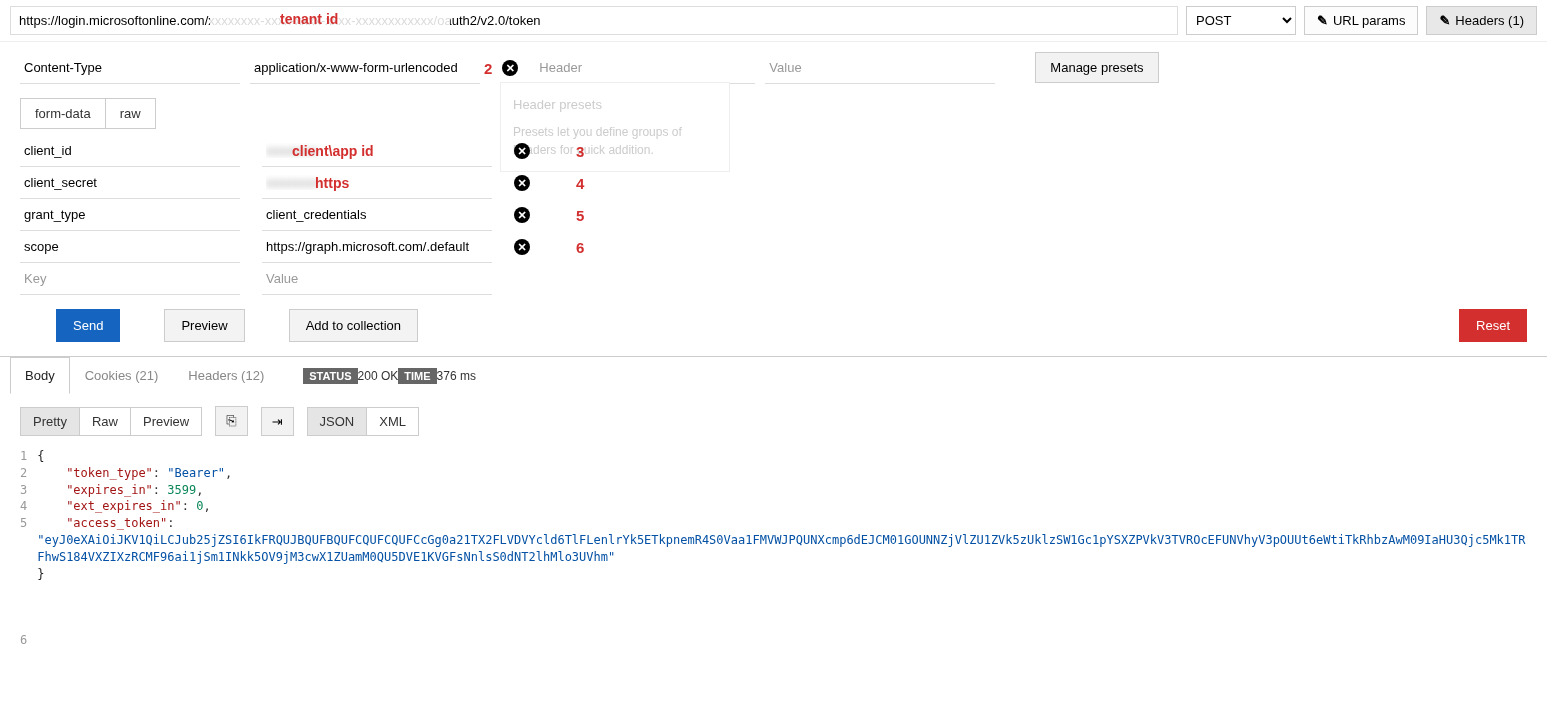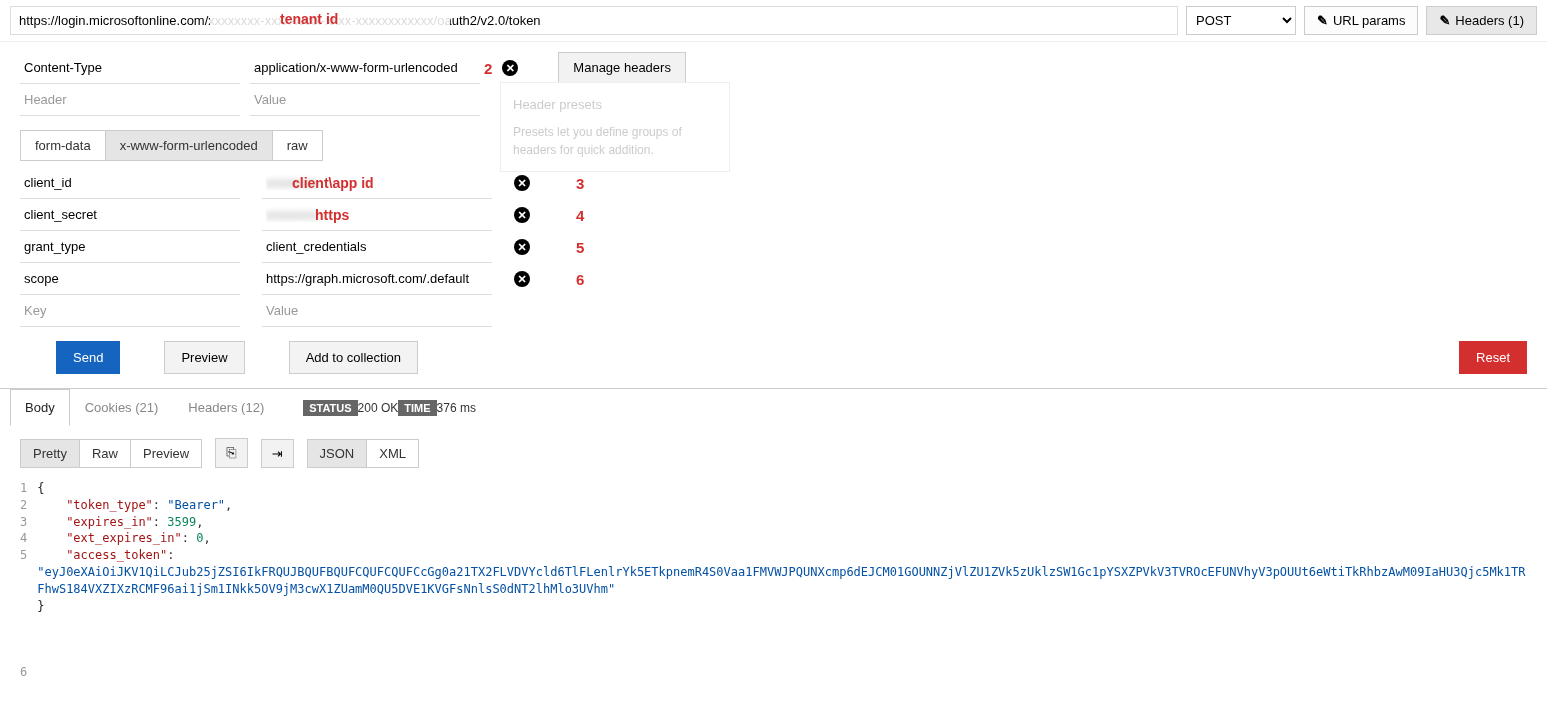--- a/index.html
+++ b/index.html
@@ -6,21 +6,21 @@
   body { font-family: Arial, Helvetica, sans-serif; font-size: 13px; color: #333; background: #fff; width: 1547px; }
   
   .top-bar { display: flex; align-items: center; padding: 6px 10px; gap: 8px; border-bottom: 1px solid #eee; }
   .url-input { flex: 1; padding: 6px 8px; border: 1px solid #ddd; font-size: 13px; background: #fff; }
   .method-select { width: 110px; padding: 5px; border: 1px solid #ccc; background: #fff; font-size: 13px; }
   .top-btn { padding: 6px 12px; border: 1px solid #ccc; background: #fcfcfc; font-size: 13px; cursor: pointer; display: inline-flex; align-items: center; gap: 5px; }
   .top-btn.active { background: #e8e8e8; }
   .edit-icon { font-weight: bold; }
   
   .headers-area { display: flex; padding: 10px 20px 0 20px; gap: 40px; position: relative; }
-  .headers-table { display: flex; flex-direction: column; gap: 0; }
+  .headers-table { display: flex; flex-direction: row; gap: 17px; }
   .kv-row { display: flex; align-items: center; gap: 10px; }
   .kv-key, .kv-val { border: none; border-bottom: 1px solid #ddd; padding: 8px 4px; font-size: 13px; background: transparent; }
   .kv-key { width: 220px; }
   .kv-val { width: 230px; }
   .kv-key::placeholder, .kv-val::placeholder { color: #999; }
   .delete-icon { width: 16px; height: 16px; border-radius: 50%; background: #000; color: #fff; display: inline-flex; align-items: center; justify-content: center; font-size: 11px; cursor: pointer; font-weight: bold; }
   
   .manage-presets-btn { padding: 7px 14px; border: 1px solid #ccc; background: #f2f2f2; font-size: 13px; cursor: pointer; }
   .presets-tooltip { position: absolute; left: 500px; top: 40px; width: 230px; padding: 12px; background: #fff; border: 1px solid #eee; color: #ccc; font-size: 12px; line-height: 1.5; }
   .presets-tooltip .tt-title { font-size: 13px; margin-bottom: 8px; }
@@ -98,31 +98,30 @@
       <input class="kv-val" value="application/x-www-form-urlencoded" style="">
       <span class="annot" style="margin-left:-6px;">2</span>
       <span class="delete-icon">✕</span>
     </div>
     <div class="kv-row">
       <input class="kv-key" placeholder="Header" style="">
       <input class="kv-val" placeholder="Value" style="">
     </div>
   </div>
   <div>
-    <button class="manage-presets-btn">Manage headers</button>
+    <button class="manage-presets-btn">Manage presets</button>
   </div>
   <div class="presets-tooltip">
     <div class="tt-title">Header presets</div>
     <div>Presets let you define groups of headers for quick addition.</div>
   </div>
 </div>
 
 <div class="body-type-tabs">
   <div class="body-type-tab">form-data</div>
-  <div class="body-type-tab active">x-www-form-urlencoded</div>
   <div class="body-type-tab">raw</div>
 </div>
 
 <div class="form-rows">
   <div class="form-row">
     <input class="kv-key" value="client_id" style="">
     <input class="kv-val" style="color: transparent; text-shadow: rgb(153, 153, 153) 0px 0px 6px;" value="xxxxxxxx">
     <span class="overlay-label" style="left:272px;top:8px;">client\app id</span>
     <span class="delete-icon">✕</span>
     <span class="annot">3</span>

